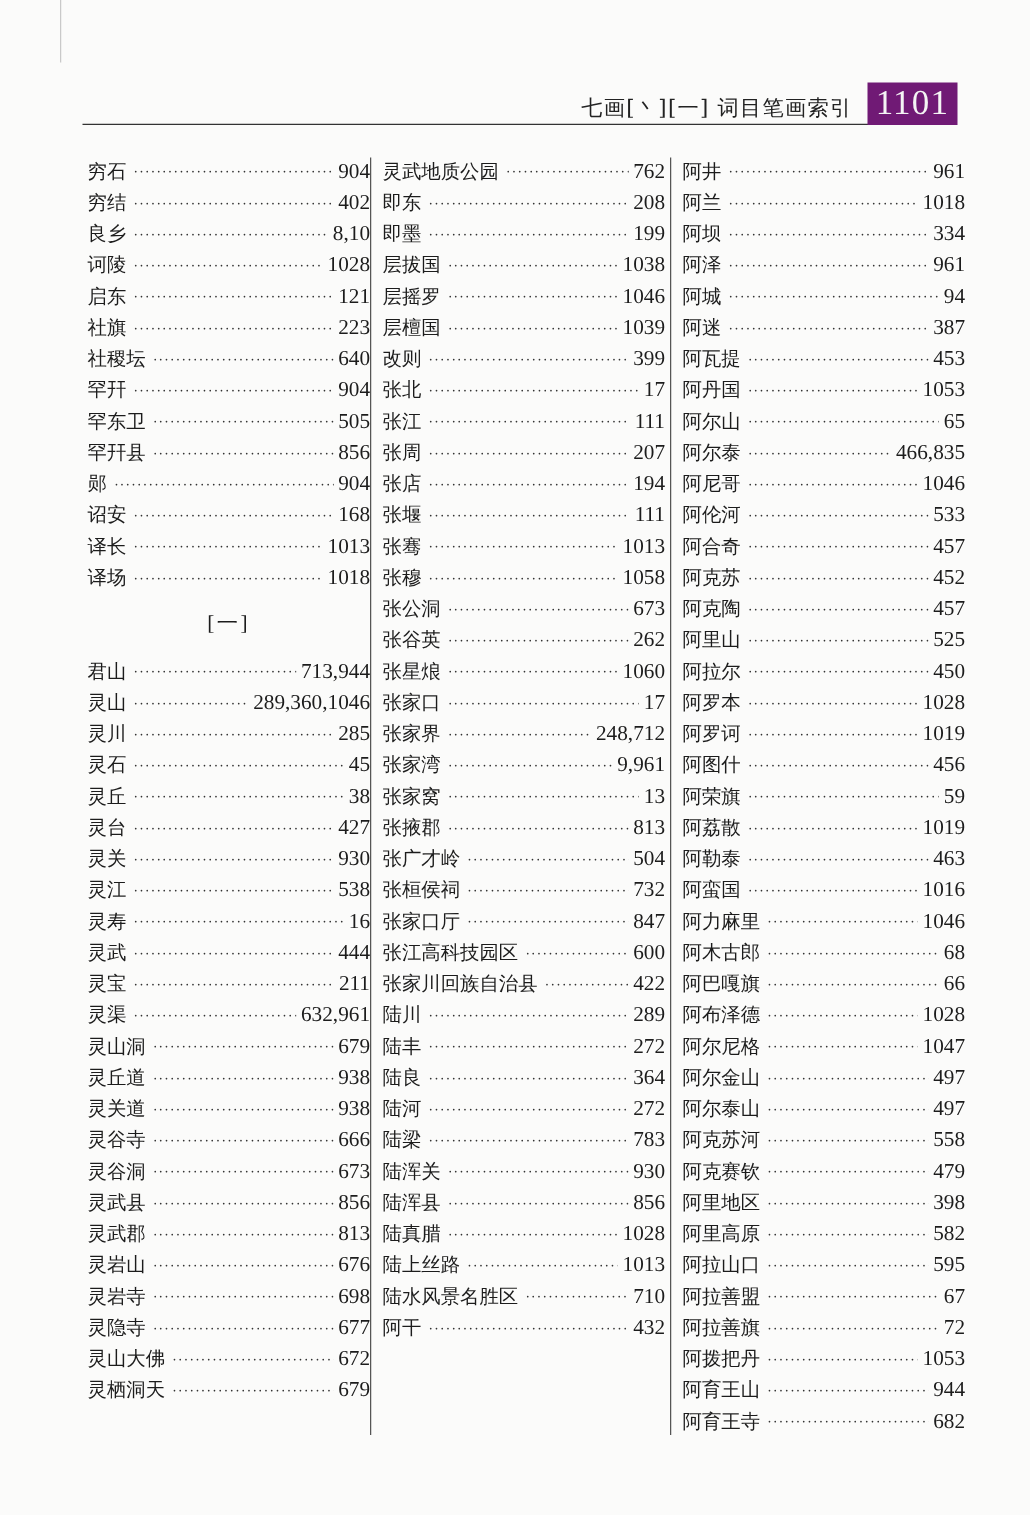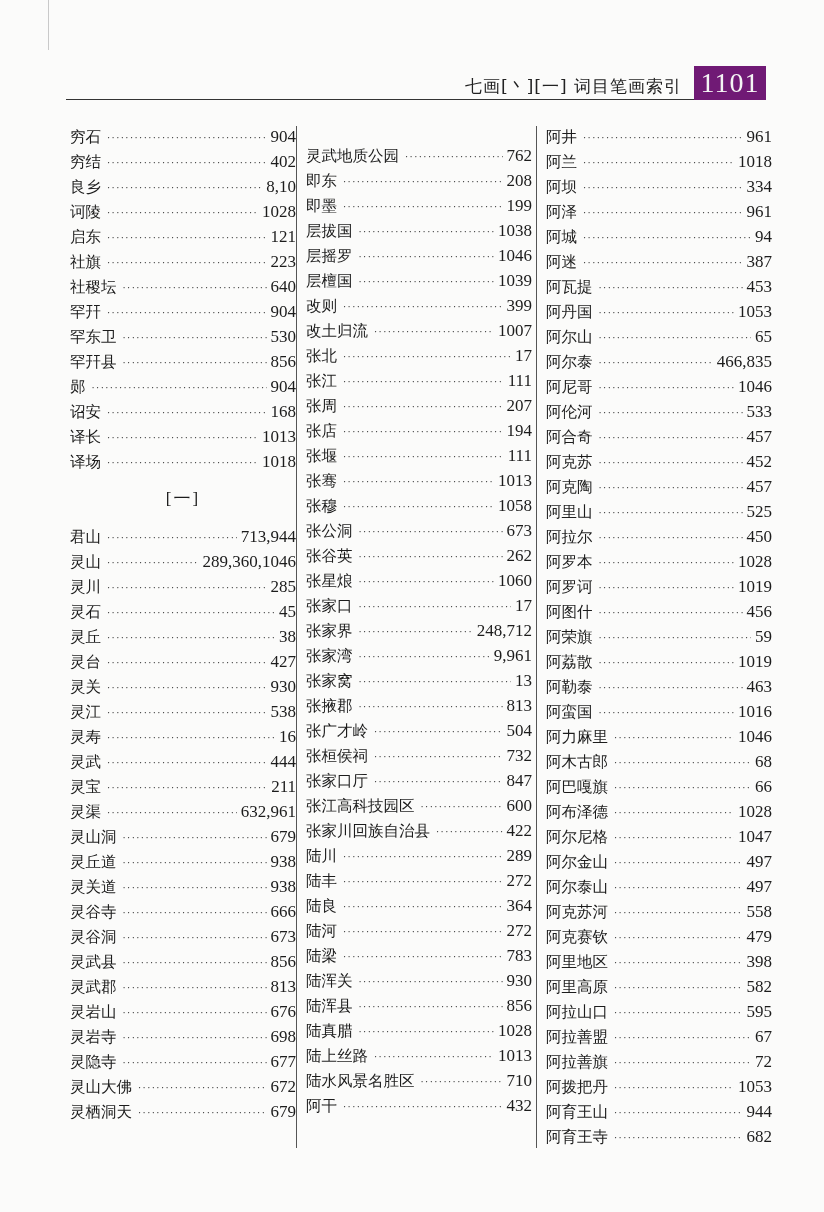--- a/index.html
+++ b/index.html
@@ -69,21 +69,21 @@
     top: 124px;
     width: 700px;
     height: 1030px;
   }
   .col {
     position: absolute;
     top: 0;
     width: 226px;
   }
   .col-1 { left: 4px; }
-  .col-2 { left: 240px; margin-top: 19px; }
+  .col-2 { left: 240px; }
   .col-3 { left: 480px; }
   .divider {
     position: absolute;
     top: 2px;
     width: 1px;
     height: 1022px;
     background: #555;
   }
   .divider-1 { left: 230px; }
   .divider-2 { left: 470px; }
@@ -184,21 +184,21 @@
     <span class="page">640</span>
   </div>
       <div class="entry">
     <span class="term">罕幵</span>
     <span class="leader"></span>
     <span class="page">904</span>
   </div>
       <div class="entry">
     <span class="term">罕东卫</span>
     <span class="leader"></span>
-    <span class="page">530</span>
+    <span class="page">505</span>
   </div>
       <div class="entry">
     <span class="term">罕幵县</span>
     <span class="leader"></span>
     <span class="page">856</span>
   </div>
       <div class="entry">
     <span class="term">郧</span>
     <span class="leader"></span>
     <span class="page">904</span>
@@ -368,25 +368,20 @@
   </div>
       <div class="entry">
     <span class="term">层檀国</span>
     <span class="leader"></span>
     <span class="page">1039</span>
   </div>
       <div class="entry">
     <span class="term">改则</span>
     <span class="leader"></span>
     <span class="page">399</span>
-  </div>
-      <div class="entry">
-    <span class="term">改土归流</span>
-    <span class="leader"></span>
-    <span class="page">1007</span>
   </div>
       <div class="entry">
     <span class="term">张北</span>
     <span class="leader"></span>
     <span class="page">17</span>
   </div>
       <div class="entry">
     <span class="term">张江</span>
     <span class="leader"></span>
     <span class="page">111</span>

